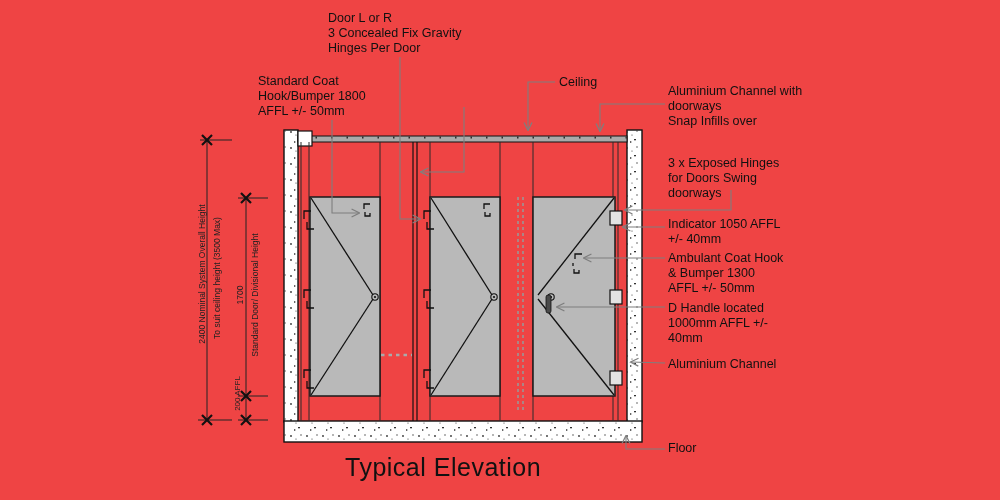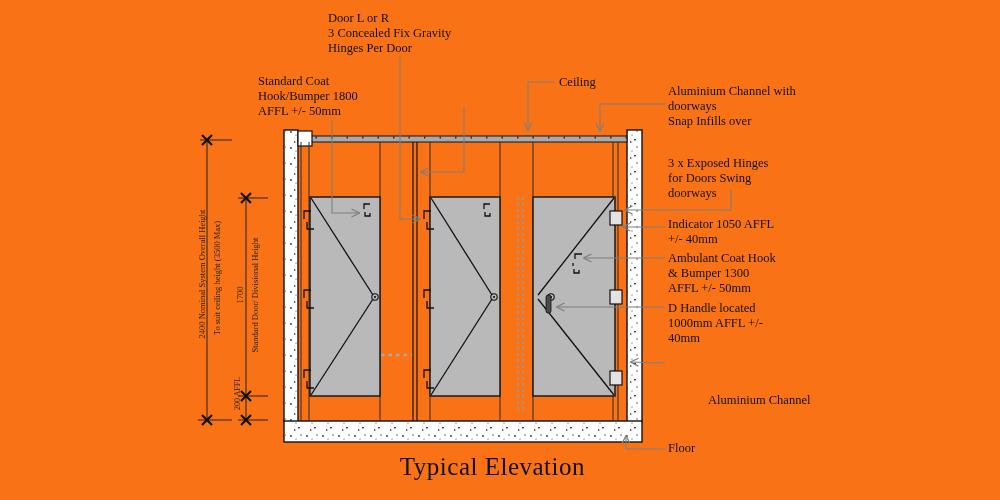--- a/index.html
+++ b/index.html
@@ -1,21 +1,21 @@
 <!DOCTYPE html>
 <html><head>
 <meta charset="utf-8">
 <style>
   html,body{margin:0;padding:0;background:#fff;}
-  #stage{position:relative;width:1000px;height:500px;background:#f97316;overflow:hidden;
-         font-family:Liberation Serif, serif;color:#111;}
+  #stage{position:relative;width:1000px;height:500px;background:#ef4444;overflow:hidden;
+         font-family:Liberation Sans, sans-serif;color:#111;}
   .callout{position:absolute;font-size:12.5px;line-height:15px;white-space:nowrap;}
   .vtext{position:absolute;text-align:center;transform:rotate(-90deg);white-space:nowrap;
          font-size:8.5px;color:#222;}
-  .title{position:absolute;font-size:25px;letter-spacing:0.5px;text-align:right;color:#111;}
+  .title{position:absolute;font-size:25px;letter-spacing:0.5px;text-align:left;color:#111;}
   svg{position:absolute;left:0;top:0;}
 </style>
 </head>
 <body>
 
 <div id="stage">
 
   <svg width="1000" height="500" viewBox="0 0 1000 500">
     <defs>
       <pattern id="stip" width="16" height="16" patternUnits="userSpaceOnUse">
@@ -203,21 +203,21 @@
     <div>&amp; Bumper 1300</div>
     <div>AFFL +/- 50mm</div>
   </div>
 
   <div class="callout" style="left:668px;top:301px;">
     <div>D Handle located</div>
     <div>1000mm AFFL +/-</div>
     <div>40mm</div>
   </div>
 
-  <div class="callout" style="left:708px;top:357px;margin-top:36px;">
+  <div class="callout" style="left:668px;top:357px;">
     <div>Aluminium Channel</div>
   </div>
 
   <div class="callout" style="left:668px;top:441px;">
     <div>Floor</div>
   </div>
 
   <div class="vtext" style="left:124px;top:269px;width:155px;">2400 Nominal System Overall Height</div>
   <div class="vtext" style="left:147px;top:273px;width:140px;">To suit ceiling height (3500 Max)</div>
   <div class="vtext" style="left:224px;top:290px;width:32px;">1700</div>

